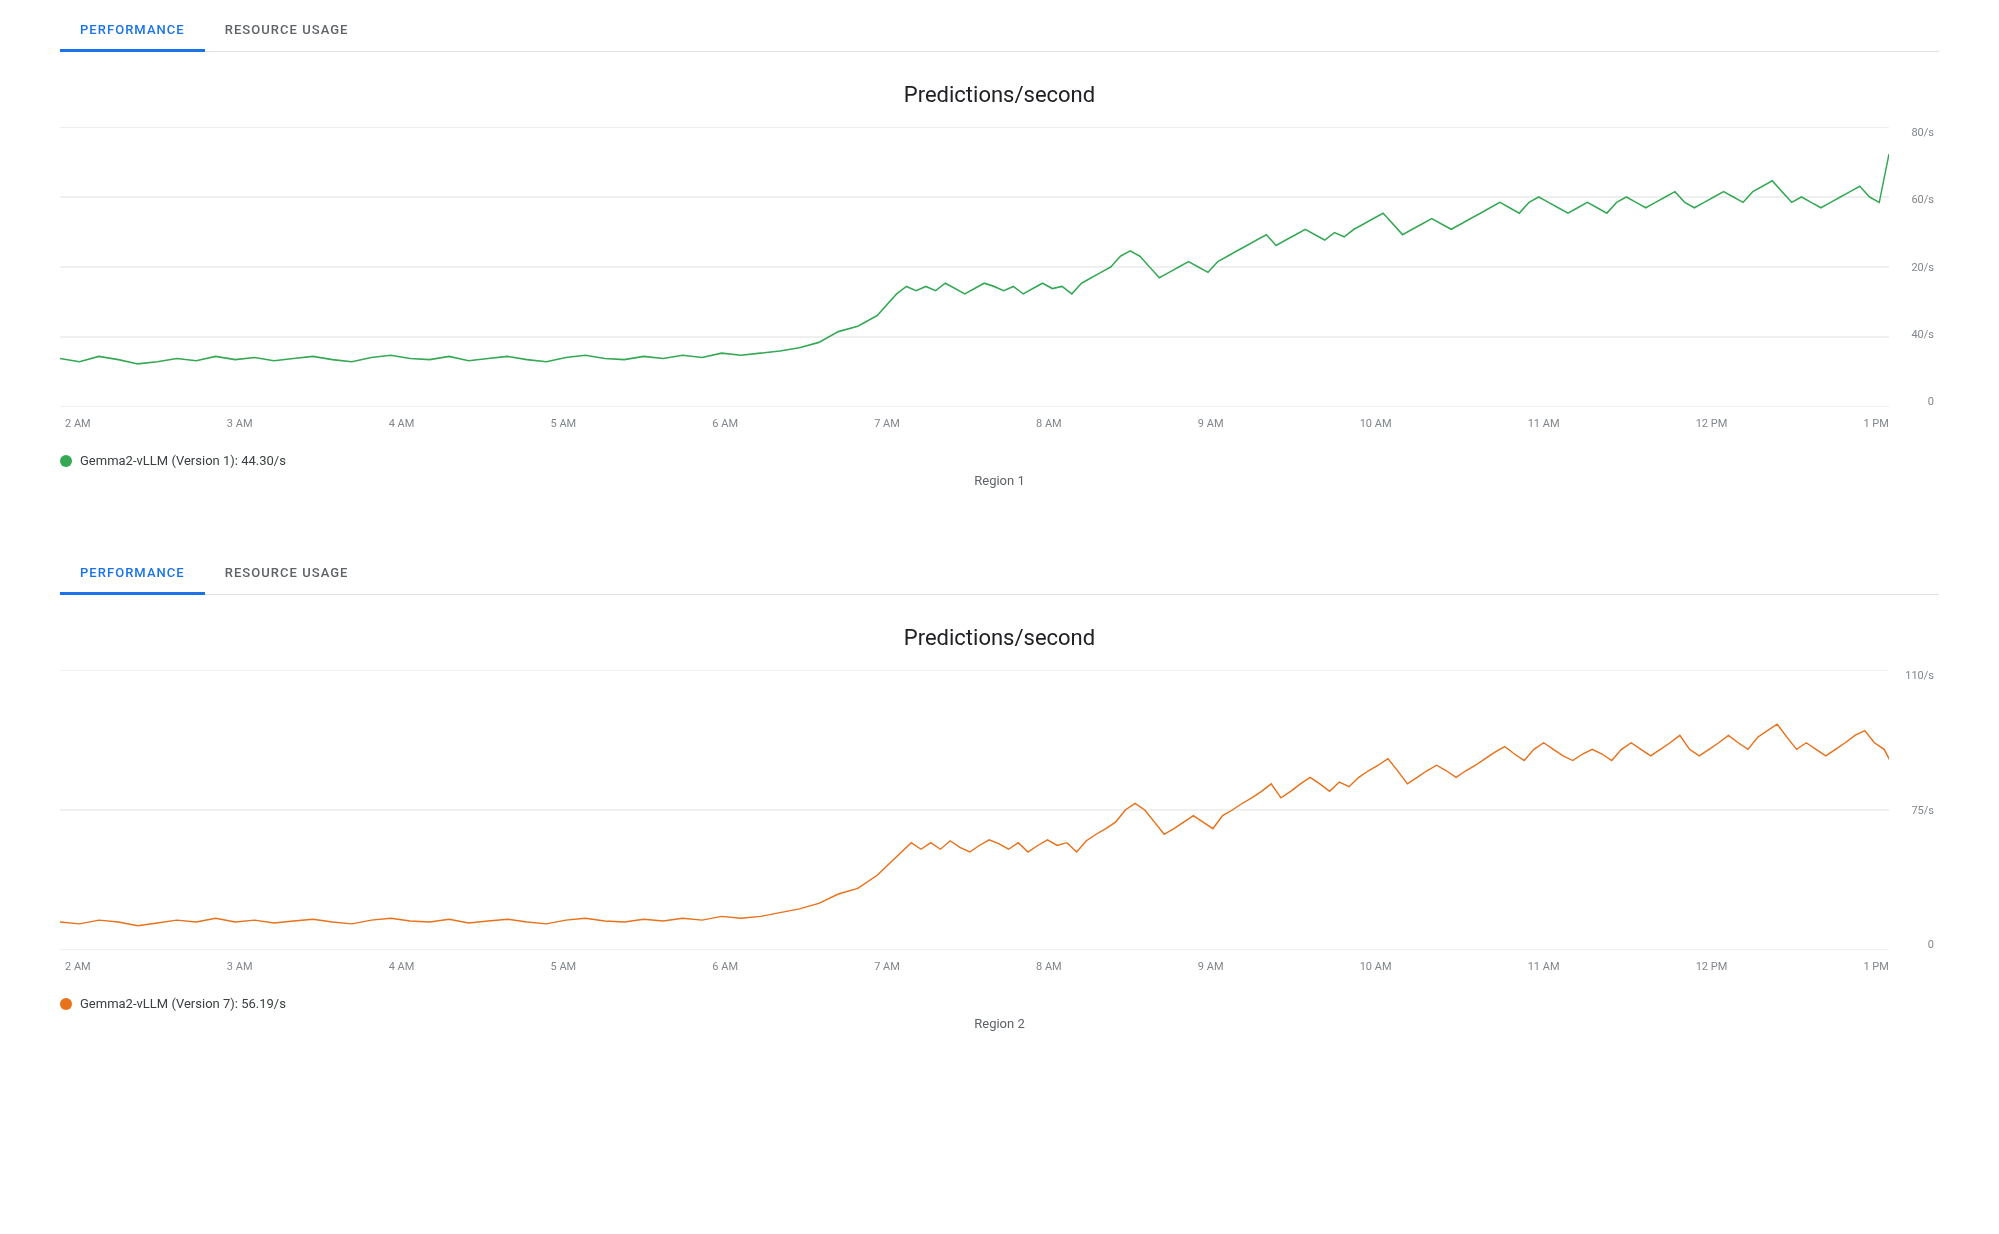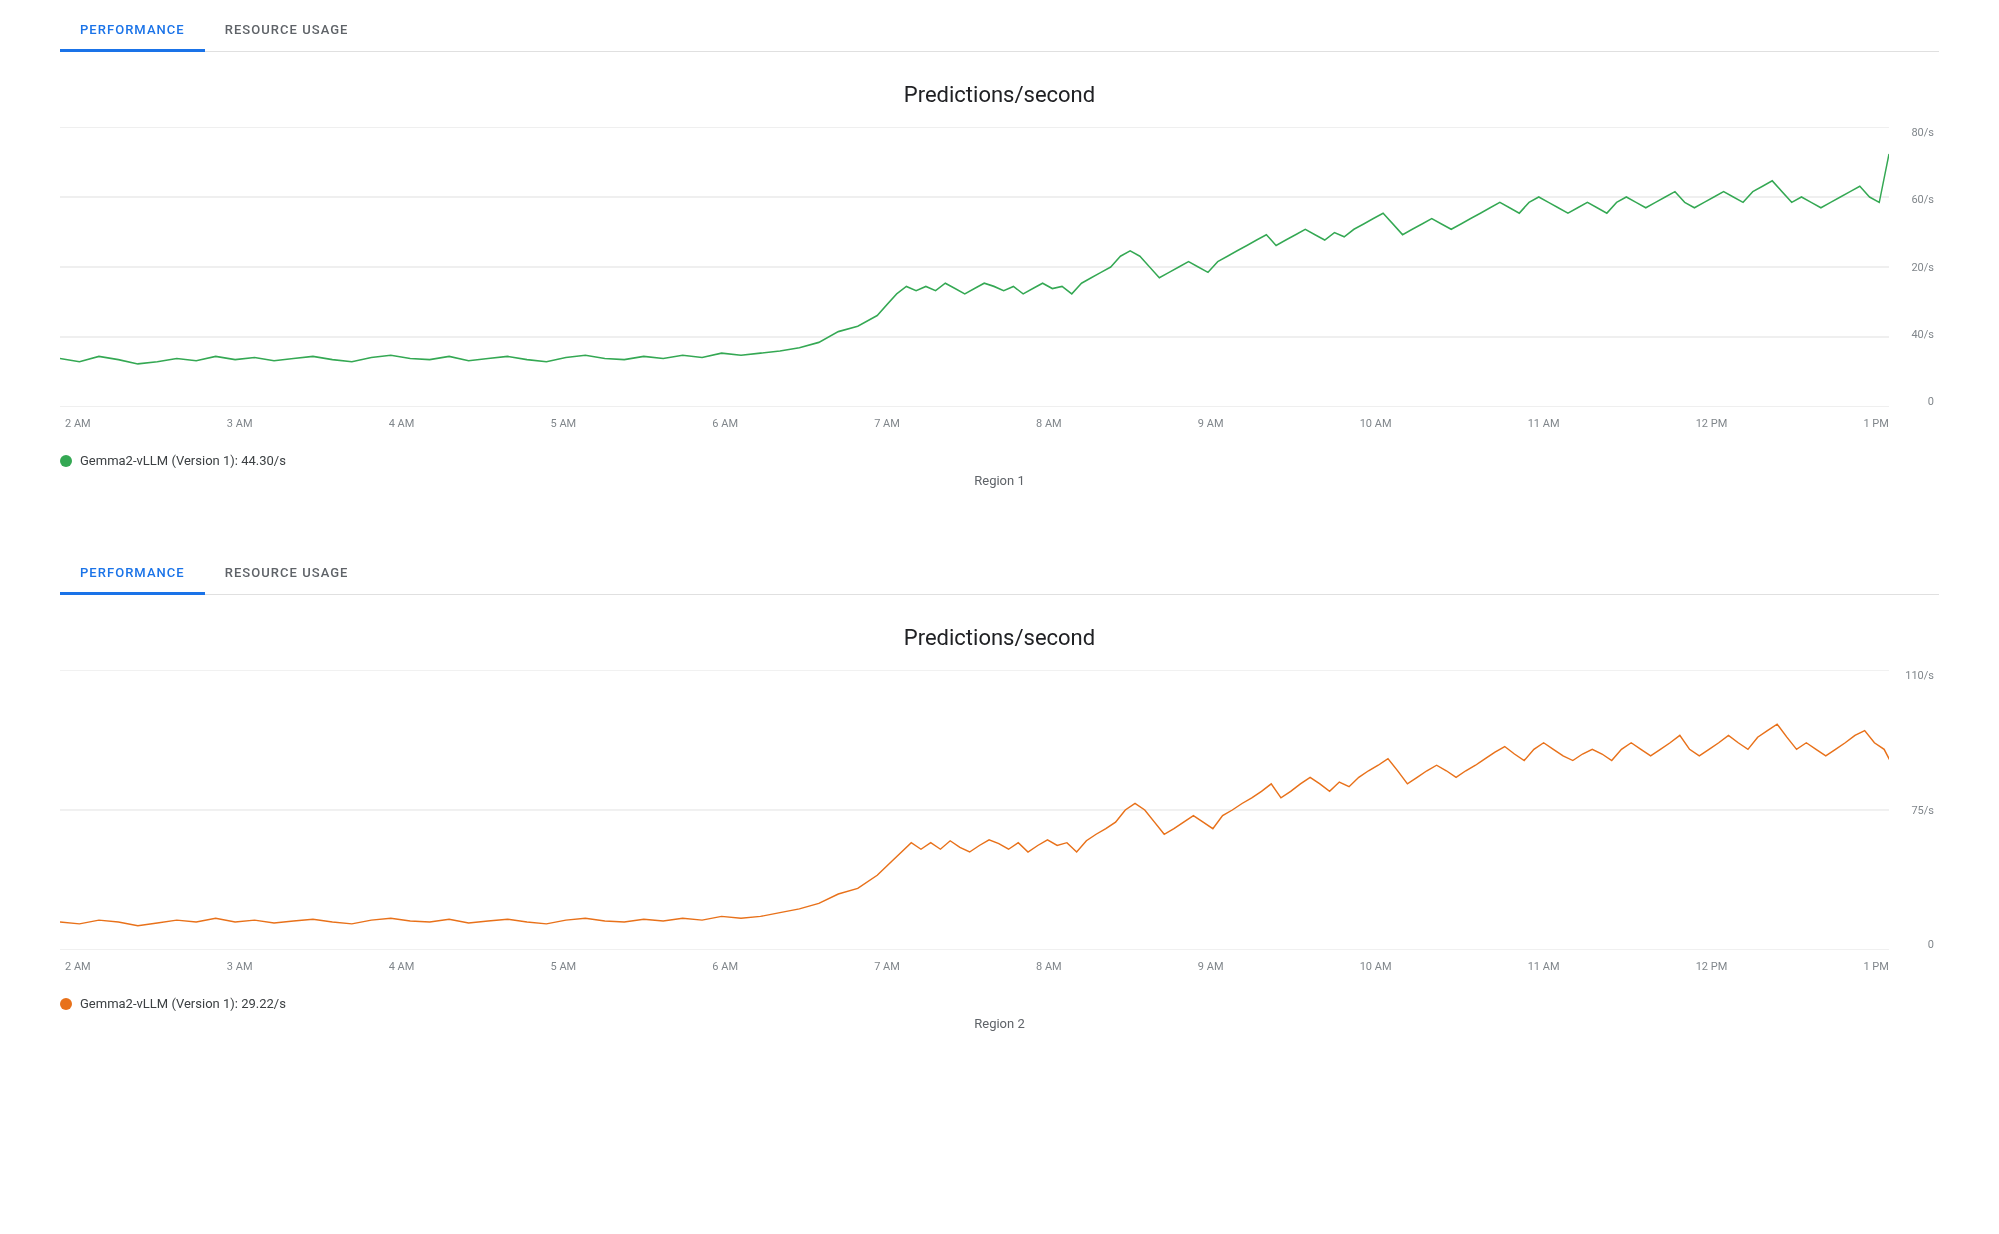--- a/index.html
+++ b/index.html
@@ -251,19 +251,19 @@
       <span>8 AM</span>
       <span>9 AM</span>
       <span>10 AM</span>
       <span>11 AM</span>
       <span>12 PM</span>
       <span>1 PM</span>
     </div>
 
     <div class="legend">
       <div class="legend-dot" style="background:#e8711a;"></div>
-      <span>Gemma2-vLLM (Version 1): 29.22/s</span>
+      <span>Gemma2-vLLM (Version 7): 56.19/s</span>
     </div>
 
     <div class="region-label">Region 2</div>
   </div>
 
 </div>
 
 </body></html>

